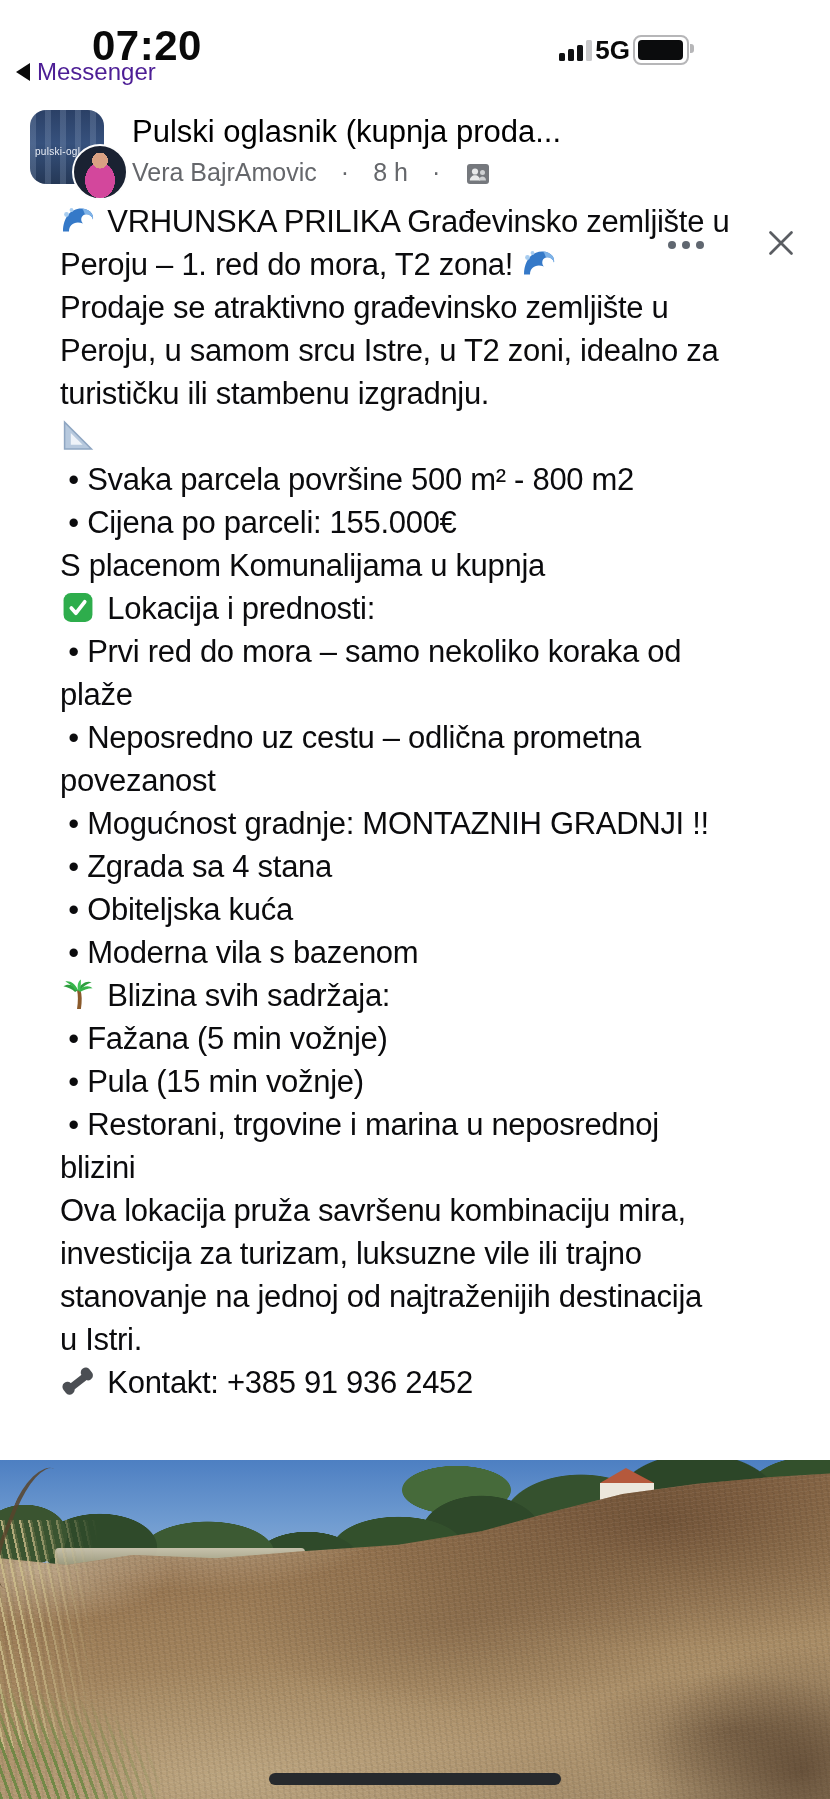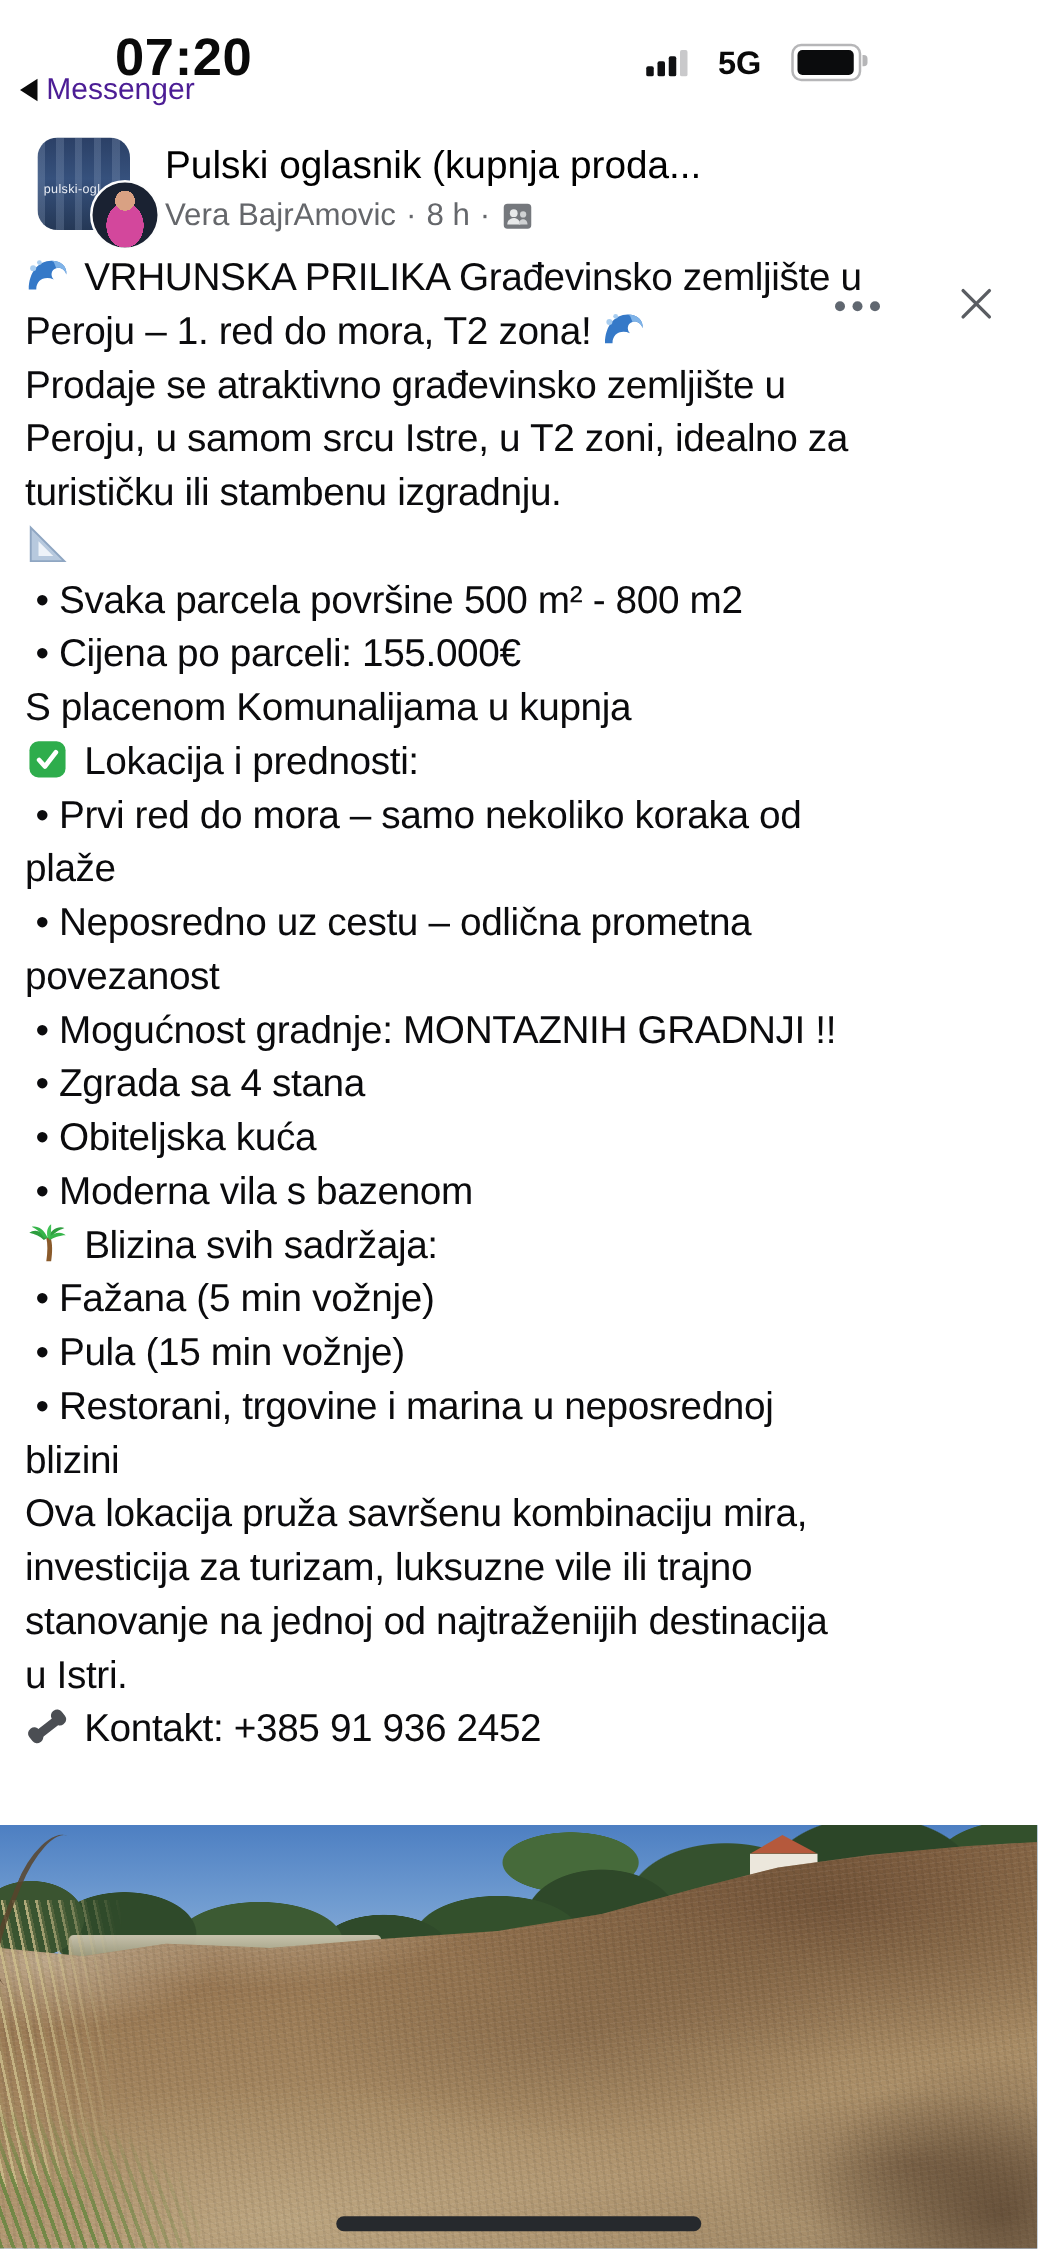--- a/index.html
+++ b/index.html
@@ -6,21 +6,21 @@
   body{
     width:830px;height:1799px;position:relative;background:#ffffff;
     font-family:"Liberation Sans","DejaVu Sans",sans-serif;
     -webkit-font-smoothing:antialiased;overflow:hidden;color:#0b0b0d;
   }
   
   .status-bar{position:absolute;top:0;left:0;right:0;height:92px;}
   .st-time{position:absolute;left:92px;top:22px;font-size:42px;font-weight:700;color:#0a0a0a;letter-spacing:.5px;}
   .st-back{position:absolute;left:16px;top:58px;font-size:24px;color:#4c1d95;display:flex;align-items:center;gap:7px;}
   .back-tri{width:0;height:0;border-top:9px solid transparent;border-bottom:9px solid transparent;border-right:14px solid #0a0a0a;display:inline-block;}
-  .st-right{position:absolute;top:34px;right:141px;height:32px;display:flex;align-items:center;gap:24px;}
+  .st-right{position:absolute;top:34px;right:141px;height:32px;display:flex;align-items:center;gap:3px;}
   .sig{display:flex;align-items:flex-end;gap:3px;height:22px;}
   .sig i{display:block;width:6px;border-radius:1.5px;background:#101113;}
   .sig i:nth-child(1){height:8px;}.sig i:nth-child(2){height:12px;}
   .sig i:nth-child(3){height:16px;}.sig i:nth-child(4){height:21px;background:#c9c9cb;}
   .st-5g{font-size:26px;font-weight:600;color:#0a0a0a;}
   .batt{position:relative;width:52px;height:26px;border:2px solid #b6b6b8;border-radius:8px;}
   .batt .fill{position:absolute;left:3px;top:3px;bottom:3px;right:4px;background:#0b0c0d;border-radius:4px;}
   .batt:after{content:"";position:absolute;right:-7px;top:7px;width:4px;height:9px;background:#b6b6b8;border-radius:0 3px 3px 0;}
   
   .post-header{position:absolute;top:108px;left:0;right:0;height:96px;}
@@ -29,28 +29,28 @@
       repeating-linear-gradient(90deg,rgba(140,160,190,.28) 0 6px,rgba(0,0,0,0) 6px 15px),
       linear-gradient(180deg,#2b4066 0%,#36517d 45%,#253856 100%);}
   .av-square .av-text{position:absolute;left:5px;top:36px;font-size:10px;color:#e8ecf4;letter-spacing:.3px;}
   .av-circle{position:absolute;left:72px;top:36px;width:56px;height:56px;border-radius:50%;
     border:2px solid #fdfdfd;box-sizing:border-box;
     background:
       radial-gradient(circle 8px at 50% 28%,#d9a183 0 99%,rgba(0,0,0,0) 100%),
       radial-gradient(ellipse 15px 18px at 50% 66%,#d3479c 0 99%,rgba(0,0,0,0) 100%),
       #1a2232;}
   .ph-title{position:absolute;left:132px;top:6px;font-size:31px;font-weight:400;color:#000000;white-space:nowrap;}
-  .ph-byline{position:absolute;left:132px;top:50px;font-size:25px;color:#65676b;display:flex;align-items:center;gap:8px;white-space:nowrap;}
+  .ph-byline{position:absolute;left:132px;top:50px;font-size:25px;color:#65676b;display:flex;align-items:center;gap:24px;white-space:nowrap;}
   .aud-icon{display:inline-block;width:24px;height:22px;margin-left:2px;}
   .dots-btn{position:absolute;left:668px;top:133px;display:flex;gap:6px;align-items:center;}
   .dots-btn i{width:8px;height:8px;border-radius:50%;background:#606770;display:block;}
   .close-btn{position:absolute;left:758px;top:112px;width:46px;height:46px;display:flex;align-items:center;justify-content:center;}
   
   .post-text{position:absolute;top:200px;left:20px;right:8px;font-size:31px;line-height:43px;color:#0b0b0d;letter-spacing:-.3px;}
-  .post-line{white-space:pre;height:43px;}
+  .post-line{white-space:pre;height:43px;margin-left:40px;}
   .pl-icon{display:inline-block;width:36px;height:33px;vertical-align:-5px;margin-right:3px;}
   .pl-icon svg{width:100%;height:100%;}
   
   .photo{position:absolute;left:0;top:1460px;width:830px;height:339px;overflow:hidden;background:#7ea7d6;}
   .sky{position:absolute;inset:0;background:linear-gradient(180deg,#4d7fc2 0%,#6f9bd0 18%,#9db9dc 40%,#c8d6e6 60%);}
   .trees{position:absolute;top:0;left:0;right:0;height:150px;background-image:
     radial-gradient(ellipse 70px 50px at 3% 50%,#3a5430 0 60%,rgba(0,0,0,0) 61%),
     radial-gradient(ellipse 95px 55px at 12% 58%,#2f4a2a 0 60%,rgba(0,0,0,0) 61%),
     radial-gradient(ellipse 110px 52px at 25% 62%,#3c5a33 0 60%,rgba(0,0,0,0) 61%),
     radial-gradient(ellipse 85px 45px at 37% 66%,#2f4a2a 0 60%,rgba(0,0,0,0) 61%),

